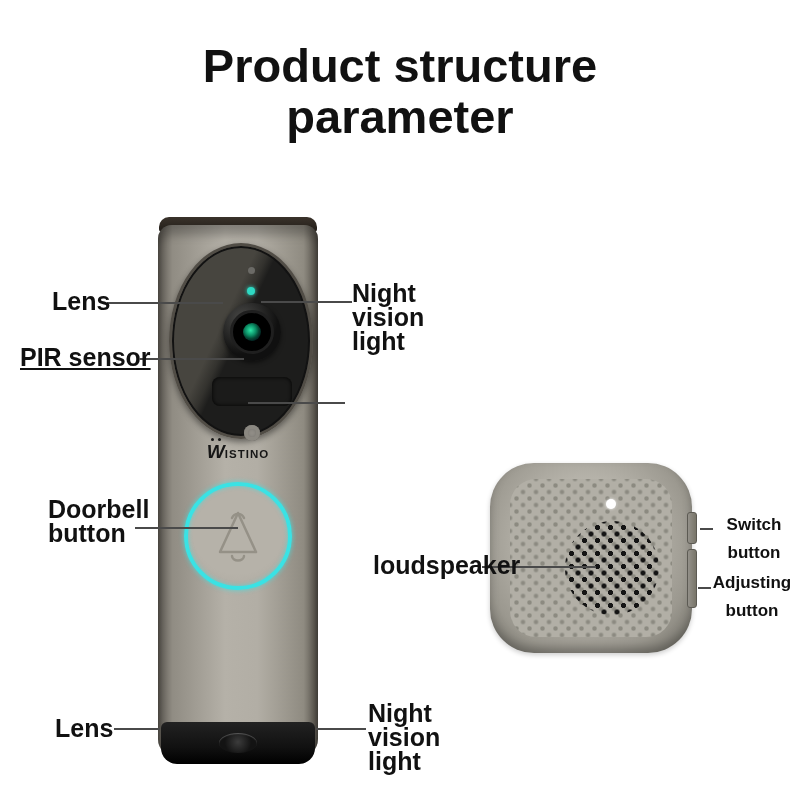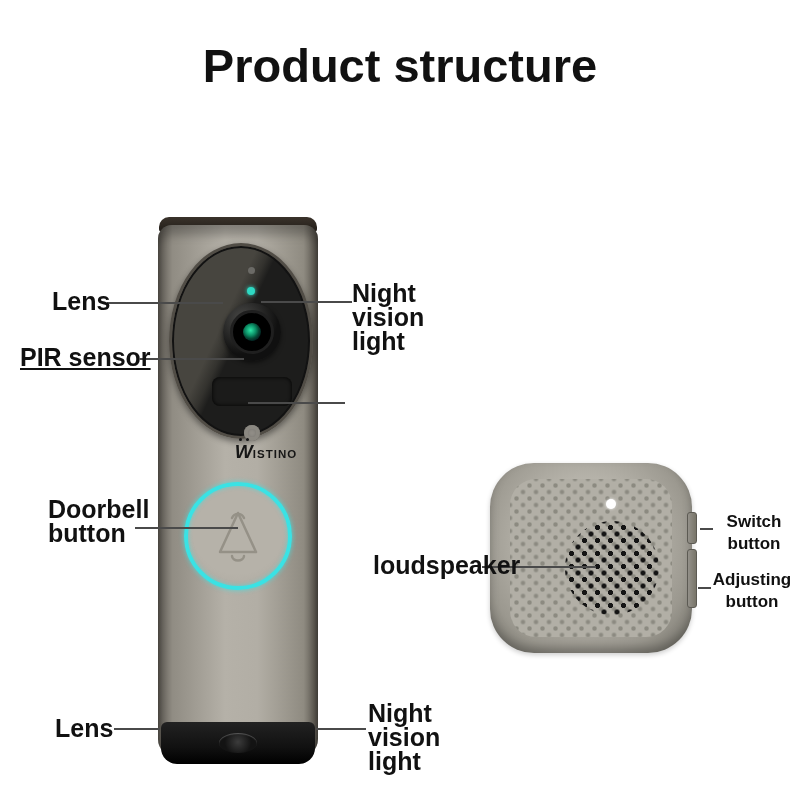--- a/index.html
+++ b/index.html
@@ -14,21 +14,21 @@
   }
   
   .title{
     position:absolute;left:0;top:40px;width:800px;text-align:center;
     font-weight:bold;color:var(--text);font-size:47px;line-height:51px;letter-spacing:0px;
   }
   
   .cline{position:absolute;height:2px;background:#4a4a4a;z-index:6;}
   
   .lbl{position:absolute;font-weight:bold;color:var(--text);font-size:25px;line-height:24px;z-index:7;}
-  .lbl.small{font-size:17px;line-height:22px;text-align:center;}
+  .lbl.small{font-size:17px;line-height:28px;text-align:center;}
   
   .doorbell{position:absolute;left:158px;top:217px;width:160px;height:540px;z-index:3;}
   .db-cap{position:absolute;left:1px;top:0;width:158px;height:15px;border-radius:10px 10px 3px 3px;
     background:linear-gradient(#3a332b,#221d18);}
   .db-body{position:absolute;left:0;top:8px;width:160px;height:532px;
     border-radius:14px 14px 18px 18px;
     background:linear-gradient(90deg,#5d5952 0%,#908c83 9%,#b5b1a8 42%,#b2aea5 62%,#8f8b81 91%,#514d46 100%);
     box-shadow:inset 0 10px 10px rgba(0,0,0,0.25), inset 0 -4px 8px rgba(0,0,0,0.25);}
   .db-oval{position:absolute;left:11px;top:18px;width:138px;height:190px;border-radius:50%;
     background:linear-gradient(115deg,#47453f 38%,#33322e 44%,#1d1d1c 48%);
@@ -41,22 +41,22 @@
     background:radial-gradient(circle at 34% 28%,#4a4a48,#101010 62%);
     box-shadow:0 2px 4px rgba(0,0,0,.5);}
   .db-lens-ring{position:absolute;left:7px;top:7px;width:44px;height:44px;border-radius:50%;
     background:#000;border:3px solid #1f1f1f;box-sizing:border-box;}
   .db-lens-glass{position:absolute;left:10px;top:10px;width:18px;height:18px;border-radius:50%;
     background:radial-gradient(circle at 42% 40%,#2ee8a8 0%,#0c8f66 35%,#054a36 55%,#01131a 80%);}
   .db-pir{position:absolute;left:40px;top:131px;width:80px;height:29px;border-radius:8px;
     background:#1b1b1a;box-shadow:inset 0 0 4px #000;}
   .db-photo{position:absolute;left:72px;top:179px;width:16px;height:16px;border-radius:50%;
     background:#93908a;box-shadow:inset 0 0 0 4px #8b8881, inset 0 0 6px #3a3834;}
-  .db-logo{position:absolute;left:16px;top:216px;width:160px;text-align:center;color:#161616;
-    font-weight:bold;white-space:nowrap;z-index:4;padding-left:12px;}
+  .db-logo{position:absolute;left:0;top:216px;width:160px;text-align:center;color:#161616;
+    font-weight:bold;white-space:nowrap;z-index:4;}
   .db-logo .logo-w{font-size:19px;font-style:italic;position:relative;}
   .db-logo .logo-w::before{content:"";position:absolute;left:4px;top:-3px;width:3px;height:3px;border-radius:50%;
     background:#161616;box-shadow:7px 0 0 #161616;}
   .db-logo .logo-rest{font-size:11.5px;letter-spacing:1px;}
   .db-btn{position:absolute;left:26px;top:257px;width:108px;height:108px;border-radius:50%;
     border:4px solid var(--accent_ring);box-sizing:border-box;
     box-shadow:0 0 5px rgba(58,226,228,.8), inset 0 0 4px rgba(58,226,228,.7);
     background:radial-gradient(circle at 50% 42%,#b6b2a9 60%,#aaa69d 100%);}
   .db-btn svg{position:absolute;left:27px;top:22px;}
   .db-bottom{position:absolute;left:3px;top:497px;width:154px;height:42px;
@@ -89,20 +89,21 @@
   .ch-btn.sw{right:-5px;top:49px;height:30px;}
   .ch-btn.adj{right:-5px;top:86px;height:57px;}
 </style>
 </head>
 <body>
 
 <div class="stage">
 
   <div class="title">
     <div>Product structure</div>
+    <div>parameter</div>
   </div>
 
   <div class="doorbell">
     <div class="db-cap"></div>
     <div class="db-body">
       <div class="db-oval">
         <div class="db-mic"></div>
         <div class="db-led"></div>
         <div class="db-lens-outer">
           <div class="db-lens-ring">

